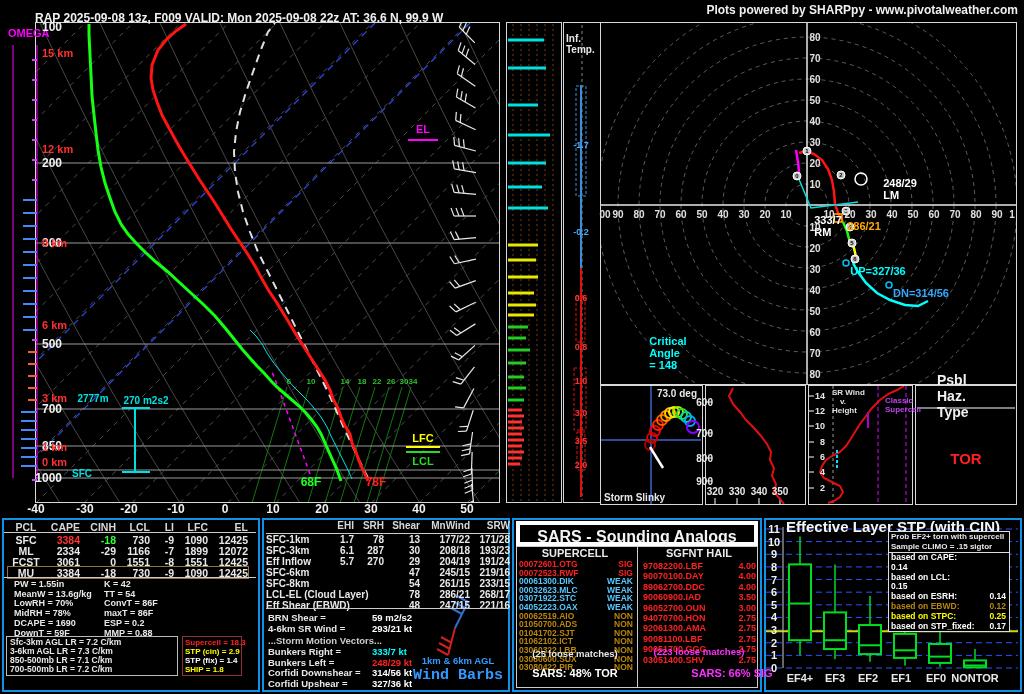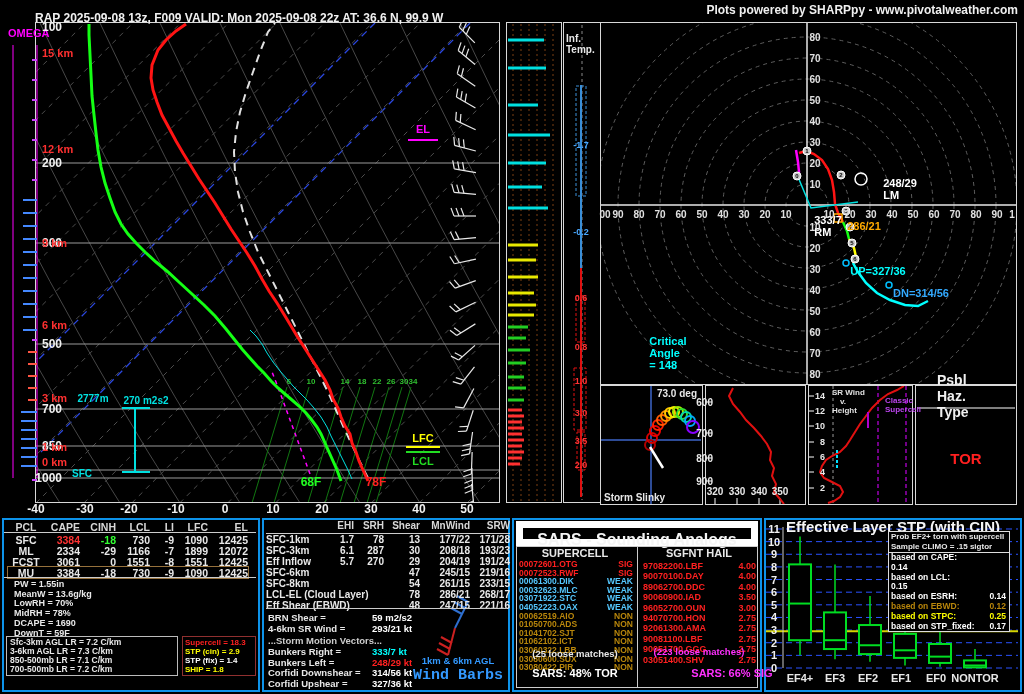--- a/index.html
+++ b/index.html
@@ -42,37 +42,37 @@
   .p1grid span.c0{text-align:center;}
   .p1hdr{position:absolute;left:8px;top:521px;width:240px;color:#d8d8d8;}
   .p1rows{position:absolute;left:8px;top:534px;width:240px;}
   .p1row{height:11px;}
   .row-mu{outline:1px solid #96713c;}
   .row-sfc .c1{color:#ff3333;} .row-sfc .c2{color:#33ff33;}
   .p1line{position:absolute;left:4px;width:252px;height:1px;background:#cccccc;}
   .icol{position:absolute;font-size:9px;line-height:9.7px;white-space:nowrap;}
   .lapsebox{position:absolute;left:6px;top:636px;width:172px;height:40px;border:1px solid #bbbbbb;
             box-sizing:border-box;font-size:8.5px;line-height:9px;padding:1px 0 0 3px;white-space:nowrap;}
-  .hazbox{position:absolute;left:182px;top:636px;width:74px;height:40px;border:1px solid #903030;
+  .hazbox{position:absolute;left:182px;top:636px;width:60px;height:40px;border:1px solid #903030;
           box-sizing:border-box;font-size:8px;line-height:9px;padding:1px 0 0 2px;white-space:nowrap;}
   .kgrid{display:grid;grid-template-columns:60px 28px 30px 36px 50px 40px;}
   .kgrid span{text-align:right;font-size:10px;white-space:nowrap;}
   .kgrid span.klab{text-align:left;}
   .khdr{position:absolute;left:266px;top:520px;width:244px;border-bottom:1px solid #cccccc;padding-bottom:2px;color:#d8d8d8;}
   .krows1{position:absolute;left:266px;top:534px;width:244px;}
   .krow{height:11px;}
   .ksep{position:absolute;left:266px;top:608px;width:240px;height:1px;background:#cccccc;}
   .kpair{height:10.5px;position:relative;font-size:9.5px;white-space:nowrap;}
   .kpair .v{position:absolute;left:104px;}
   .kpairs1{position:absolute;left:268px;top:612px;width:180px;}
   .kmotionh{position:absolute;left:268px;top:635px;font-size:9.5px;color:#cccccc;}
   .kpairs2{position:absolute;left:268px;top:646px;width:180px;}
   .kcap1{position:absolute;left:408px;top:655px;width:100px;text-align:center;font-size:9.5px;color:#3399ff;}
   .kcap2{position:absolute;left:408px;top:667px;width:100px;text-align:center;font-size:15px;color:#3399ff;font-family:Liberation Mono, monospace;}
-  .sars-titlebox{position:absolute;left:516px;top:521px;width:242px;height:25px;border:7px solid #ffffff;box-sizing:border-box;
+  .sars-titlebox{position:absolute;left:516px;top:521px;width:242px;height:25px;border:4px solid #ffffff;box-sizing:border-box;
                  text-align:center;font-size:16px;line-height:23px;color:#f5f5f5;}
   .sars-cols{position:absolute;left:516px;top:546px;width:242px;height:142px;border:1px solid #cccccc;box-sizing:border-box;}
   .sars-div{position:absolute;left:637px;top:546px;width:1px;height:142px;background:#cccccc;}
   .sars-h1{position:absolute;left:575px;top:553px;transform:translate(-50%,-50%);font-size:11px;}
   .sars-h2{position:absolute;left:699px;top:553px;transform:translate(-50%,-50%);font-size:11px;}
   .srowset{position:absolute;font-weight:bold;}
   .srow{display:flex;justify-content:space-between;height:8.6px;font-size:8.5px;line-height:8.6px;}
   .hrow{display:flex;justify-content:space-between;height:10.4px;font-size:9px;line-height:10.4px;color:#ff2020;}
   .sfoot1{position:absolute;left:575px;top:653px;transform:translate(-50%,-50%);font-size:9.5px;color:#e8e8e8;}
   .sres1{position:absolute;left:575px;top:673px;transform:translate(-50%,-50%);font-size:11px;color:#ffffff;}
@@ -684,20 +684,29 @@
   <div class="p1line" style="top:577px;"></div>
   <div class="icol" style="left:14px;top:580px;">
 
   <div>PW = 1.55in</div>
       <div>MeanW = 13.6g/kg</div>
       <div>LowRH = 70%</div>
       <div>MidRH = 78%</div>
       <div>DCAPE = 1690</div>
       <div>DownT = 59F</div>
     </div>
+  <div class="icol" style="left:104px;top:580px;">
+
+  <div>K = 42</div>
+      <div>TT = 54</div>
+      <div>ConvT = 86F</div>
+      <div>maxT = 86F</div>
+      <div>ESP = 0.2</div>
+      <div>MMP = 0.88</div>
+    </div>
   <div class="lapsebox">
 
   <div>Sfc-3km AGL LR = 7.2 C/km</div>
       <div>3-6km AGL LR = 7.3 C/km</div>
       <div>850-500mb LR = 7.1 C/km</div>
       <div>700-500mb LR = 7.2 C/km</div>
     </div>
   <div class="hazbox">
 
   <div style="color: rgb(255, 32, 32);">Supercell = 18.3</div>

